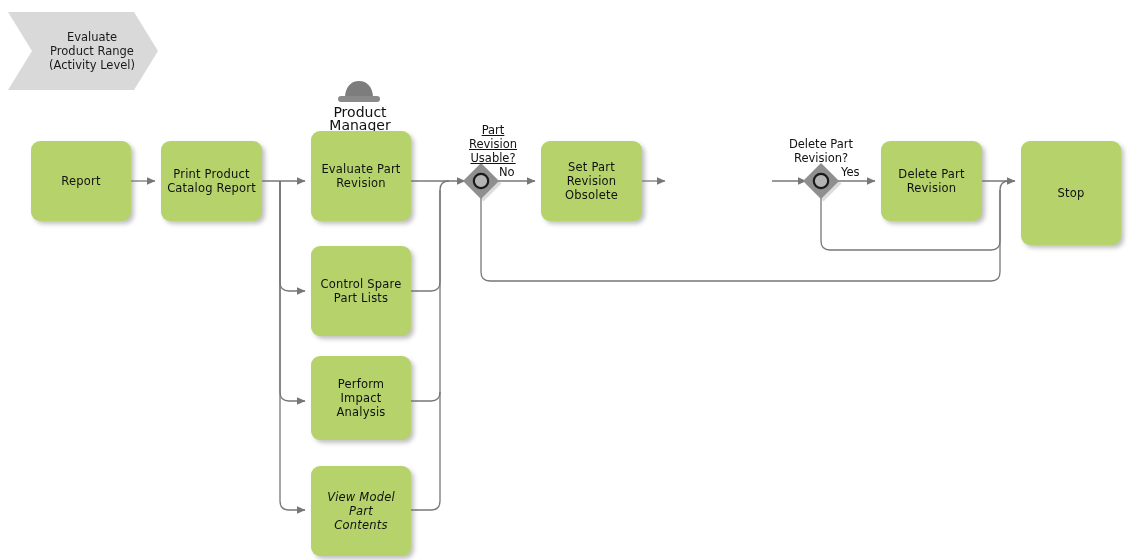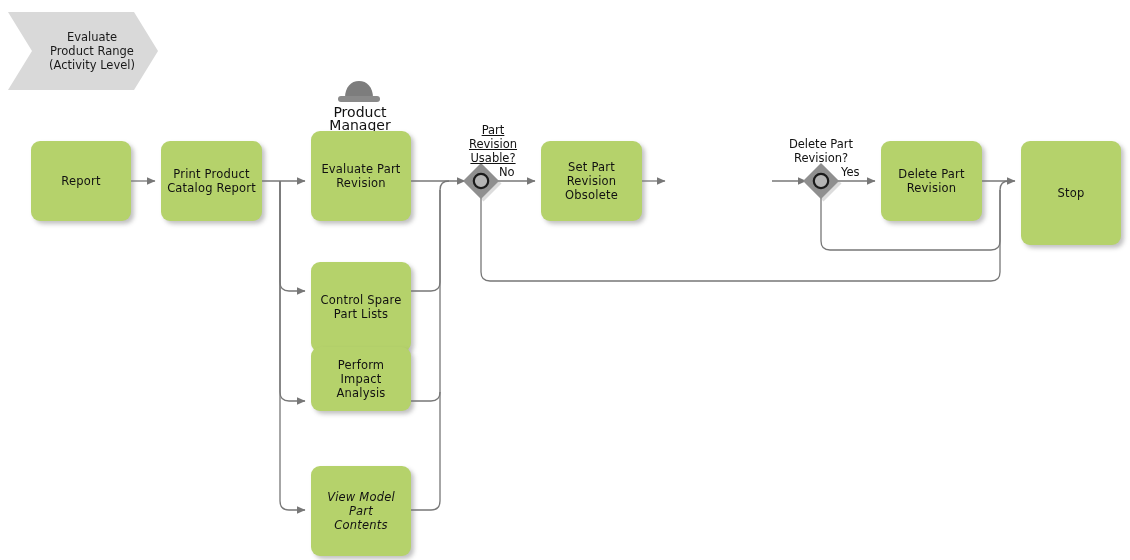--- a/index.html
+++ b/index.html
@@ -164,25 +164,25 @@
   </div>
 
   <div class="node proc" style="left:161px; top:141px; width:101px; height:80px;">
     <span>Print Product<br>Catalog Report</span>
   </div>
 
   <div class="node proc" style="left:311px; top:131px; width:100px; height:90px;">
     <span>Evaluate Part<br>Revision</span>
   </div>
 
-  <div class="node proc" style="left:311px; top:246px; width:100px; height:90px;margin-top:16px;">
+  <div class="node proc" style="left:311px; top:246px; width:100px; height:90px;">
     <span>Control Spare<br>Part Lists</span>
   </div>
 
-  <div class="node proc" style="left:311px; top:347px; width:100px; height:64px;">
+  <div class="node proc" style="left:311px; top:356px; width:100px; height:84px;">
     <span>Perform Impact<br>Analysis</span>
   </div>
 
   <div class="node proc" style="left:311px; top:466px; width:100px; height:90px;font-style:italic;">
     <span>View Model Part<br>Contents</span>
   </div>
 
   <div class="node proc" style="left:541px; top:141px; width:101px; height:80px;">
     <span>Set Part<br>Revision<br>Obsolete</span>
   </div>

